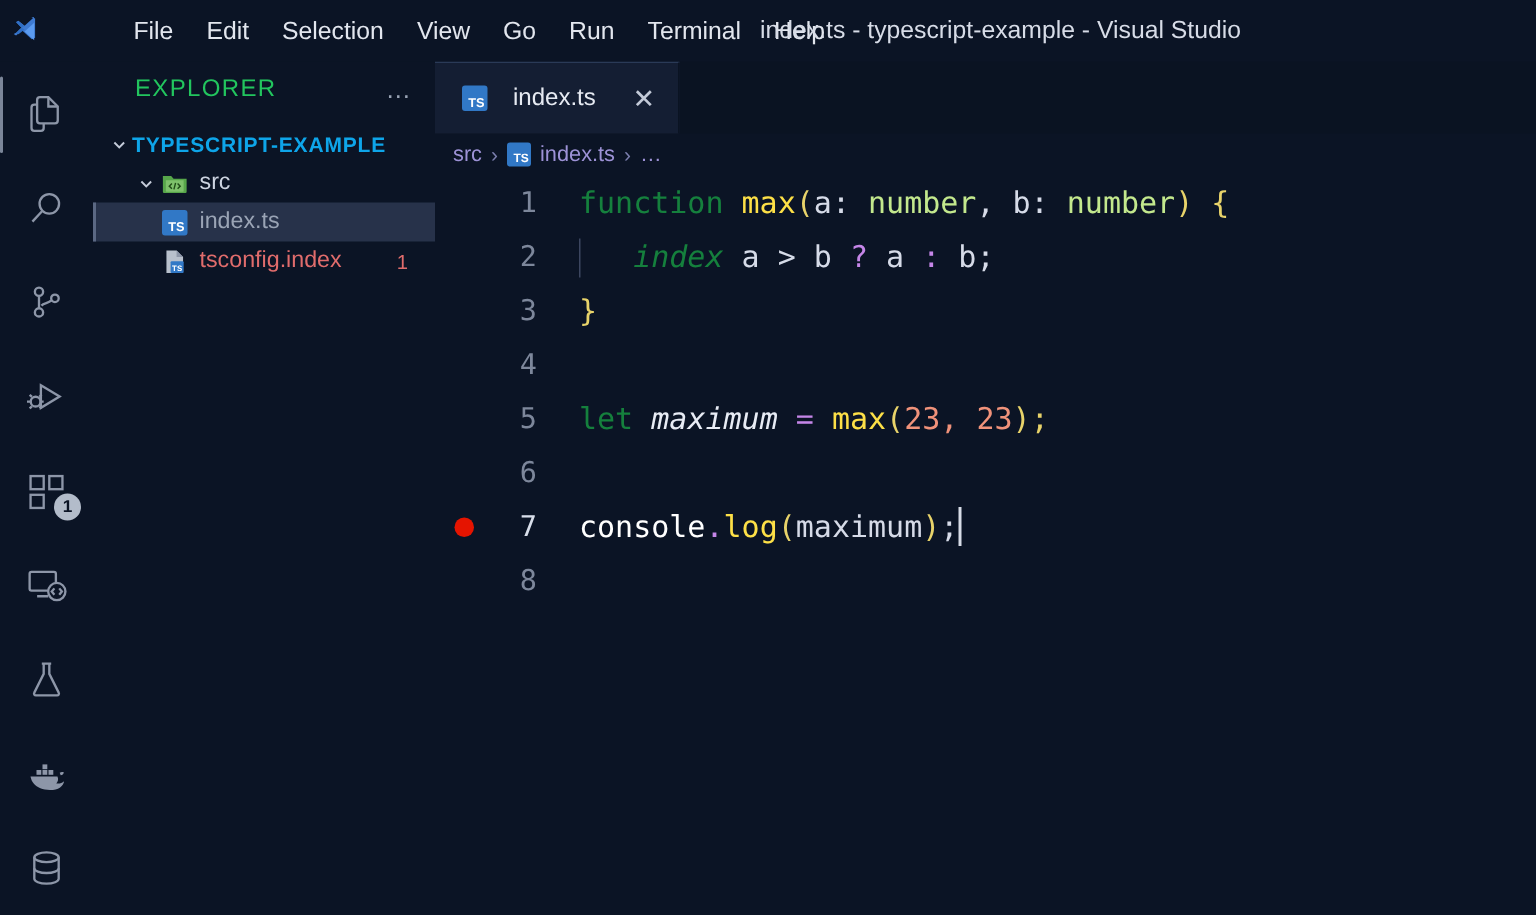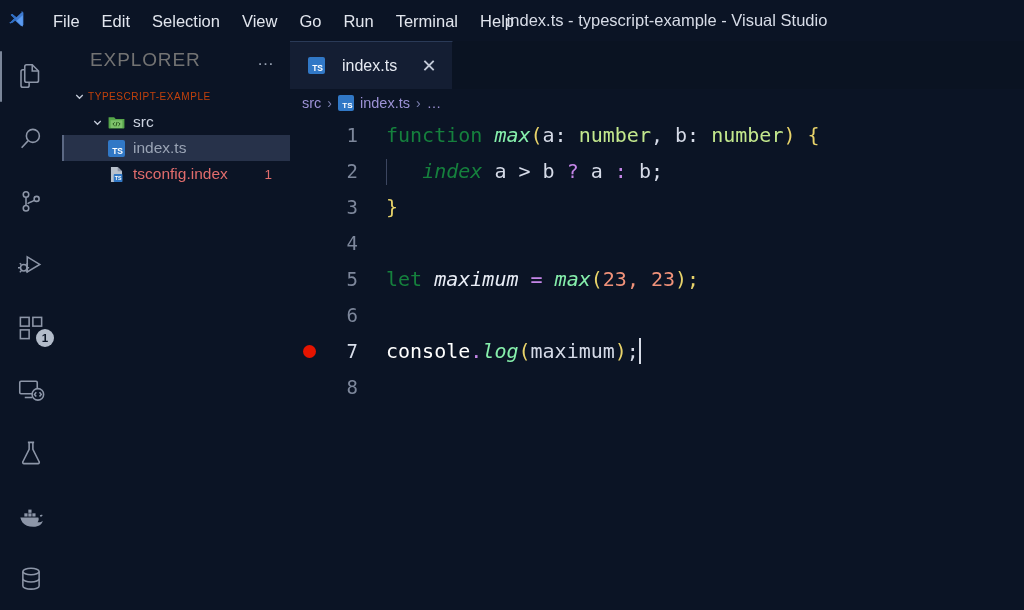--- a/index.html
+++ b/index.html
@@ -26,20 +26,21 @@
 
   
   .titlebar {
     height: 41px;
     flex: 0 0 41px;
     background: #0b1425;
     display: flex;
     align-items: center;
     position: relative;
     overflow: hidden;
+    gap: 36px;
   }
   .vscode-logo {
     width: 34px;
     height: 41px;
     display: flex;
     align-items: center;
     justify-content: center;
     flex: 0 0 34px;
   }
   .menubar {
@@ -139,23 +140,23 @@
   }
   .sidebar-header {
     height: 38px;
     display: flex;
     align-items: center;
     justify-content: space-between;
     padding: 0 14px 0 28px;
     box-sizing: border-box;
   }
   .sidebar-title {
-    font-size: 19px;
+    font-size: 16px;
     letter-spacing: 0.9px;
-    color: #737373;
+    color: #22c55e;
     text-transform: uppercase;
   }
   .sidebar-actions {
     color: #9aa4b5;
     font-size: 17px;
     letter-spacing: 2px;
     line-height: 10px;
     cursor: pointer;
   }
   .tree { padding-top: 4px; }
@@ -181,24 +182,24 @@
   }
   .chev {
     width: 18px;
     display: inline-flex;
     justify-content: center;
     align-items: center;
     flex: 0 0 18px;
     color: #c4cbd9;
   }
   .tree-root-label {
-    font-size: 10px;
-    font-weight: normal;
+    font-size: 14px;
+    font-weight: bold;
     letter-spacing: 0.55px;
-    color: #c2410c;
+    color: #0ea5e9;
     text-transform: uppercase;
   }
   .indent-8 { padding-left: 8px; }
   .indent-26 { padding-left: 26px; }
   .indent-44 { padding-left: 44px; }
   .file-icon {
     width: 20px;
     height: 20px;
     flex: 0 0 20px;
     margin-right: 7px;
@@ -350,21 +351,21 @@
     display: inline-block;
     width: 2px;
     height: 26px;
     background: #d7dce7;
     vertical-align: -6px;
     margin-left: 0px;
   }
 
   
   .t-kw    { color: #15803d; }
-  .t-fn    { color: #86efac; font-style: italic; }
+  .t-fn    { color: #fde047; }
   .t-paren { color: #e8d36a; }
   .t-var   { color: #d6dbe8; }
   .t-varit { color: #e8ecf5; font-style: italic; }
   .t-type  { color: #c3e88d; margin-top: 40px; }
   .t-punct { color: #d6dbe8; }
   .t-op    { color: #c586e8; }
   .t-num   { color: #f0927a; }
   .t-obj   { color: #ffffff; }
   .t-brace { color: #e8d36a; }
 </style>

